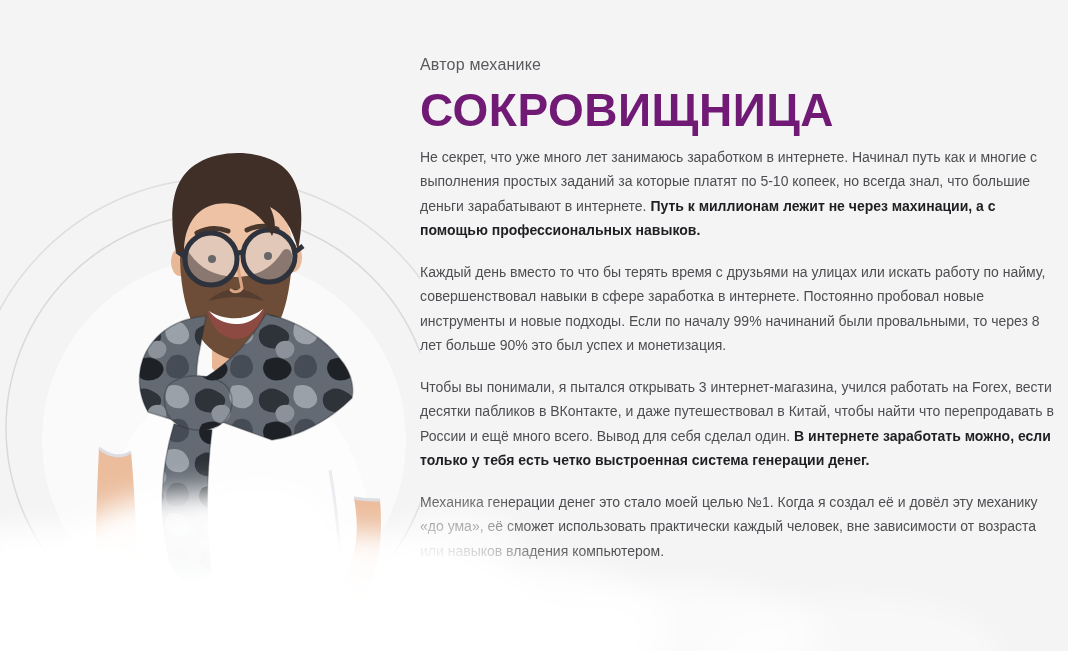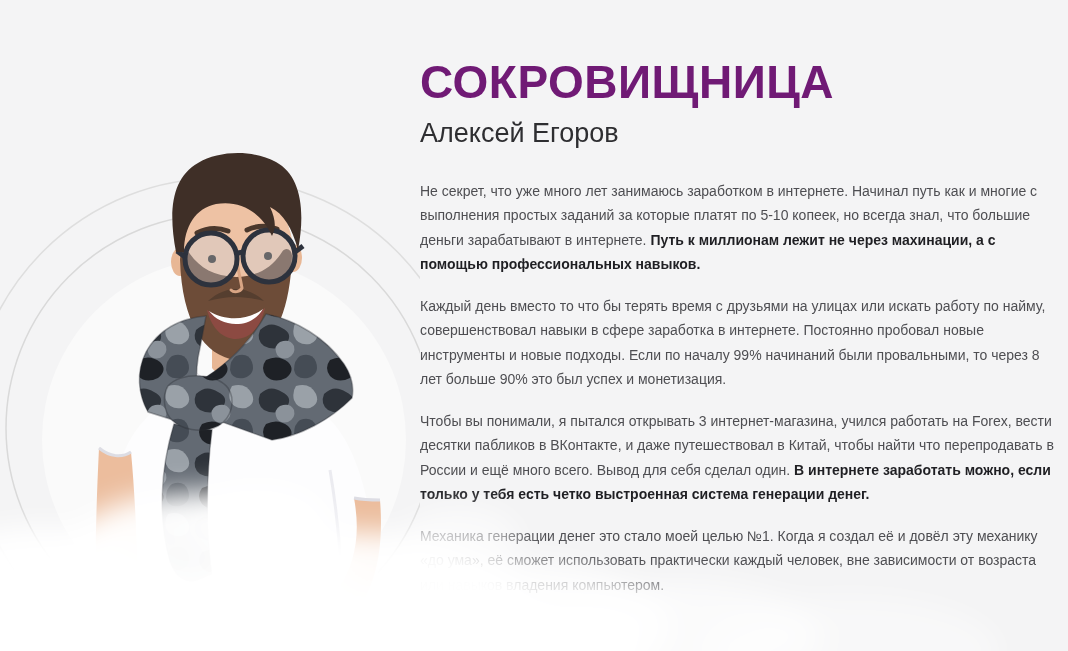--- a/index.html
+++ b/index.html
@@ -104,22 +104,22 @@
       <g stroke="#272b31" stroke-opacity=".35" stroke-width="1.5">
         <path d="M206 316 C180 318 158 330 146 352 C136 372 138 394 148 412 L205 430 C196 404 194 372 200 348 Z" fill="url(#camo)"></path>
         <path d="M266 314 C296 320 326 338 344 364 C352 376 354 388 352 398 C330 420 300 436 272 440 L200 414 L198 382 C226 366 250 342 266 314 Z" fill="url(#camo)"></path>
         <path d="M174 424 C160 470 158 520 170 562 C176 578 186 584 198 580 L212 574 C206 530 206 478 212 430 Z" fill="url(#camo)"></path>
         <path d="M168 386 C180 372 216 372 228 388 C236 400 232 418 218 426 C202 434 180 430 170 418 C164 410 162 396 168 386 Z" fill="url(#camo)"></path>
       </g>
     </svg>
   </div>
 
   <div class="content">
+    <div class="label">Автор механике</div>
     <h1 class="title">СОКРОВИЩНИЦА</h1>
-    <h2 class="subtitle">Алексей Егоров</h2>
 
     <p class="para"><span>Не секрет, что уже много лет занимаюсь заработком в интернете. Начинал путь как и многие с выполнения простых заданий за которые платят по 5-10 копеек, но всегда знал, что большие деньги зарабатывают в интернете. </span><b>Путь к миллионам лежит не через махинации, а с помощью профессиональных навыков.</b></p>
 
     <p class="para"><span>Каждый день вместо то что бы терять время с друзьями на улицах или искать работу по найму, совершенствовал навыки в сфере заработка в интернете. Постоянно пробовал новые инструменты и новые подходы. Если по началу 99% начинаний были провальными, то через 8 лет больше 90% это был успех и монетизация.</span><b></b></p>
 
     <p class="para"><span>Чтобы вы понимали, я пытался открывать 3 интернет-магазина, учился работать на Forex, вести десятки пабликов в ВКонтакте, и даже путешествовал в Китай, чтобы найти что перепродавать в России и ещё много всего. Вывод для себя сделал один. </span><b>В интернете заработать можно, если только у тебя есть четко выстроенная система генерации денег.</b></p>
 
     <p class="para"><span>Механика генерации денег это стало моей целью №1. Когда я создал её и довёл эту механику «до ума», её сможет использовать практически каждый человек, вне зависимости от возраста или навыков владения компьютером.</span><b></b></p>
 
   </div>

